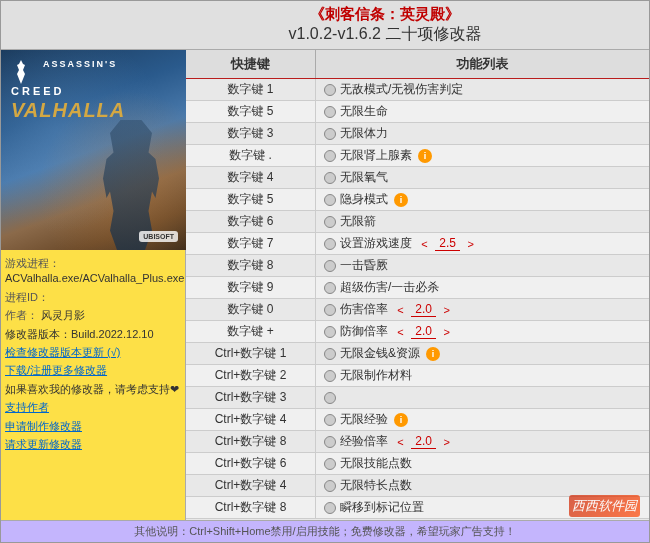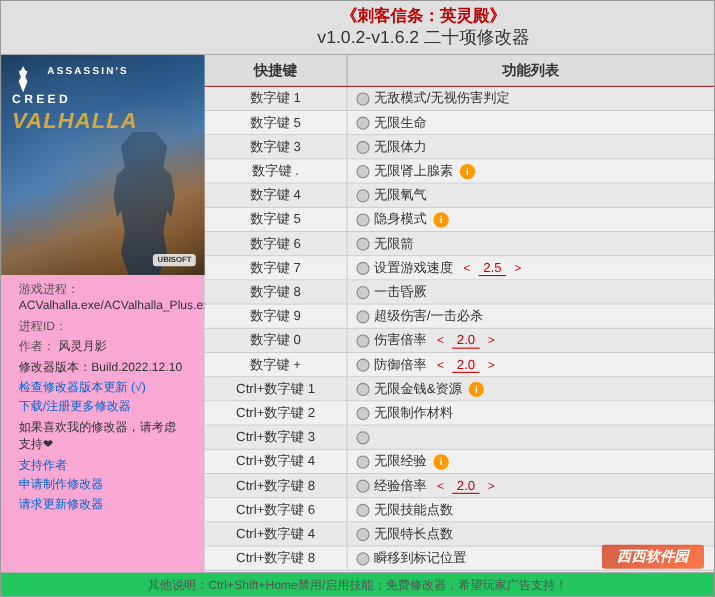--- a/index.html
+++ b/index.html
@@ -204,39 +204,40 @@
       position: absolute;
       bottom: 0;
       right: 20px;
       width: 70px;
       height: 130px;
       background: linear-gradient(to bottom, rgba(50,80,110,0.6), rgba(30,50,70,0.8));
       clip-path: polygon(35% 0%, 65% 0%, 80% 10%, 75% 25%, 85% 30%, 90% 45%, 85% 60%, 80% 55%, 75% 70%, 80% 85%, 70% 100%, 30% 100%, 20% 85%, 25% 70%, 20% 55%, 15% 60%, 10% 45%, 15% 30%, 25% 25%, 20% 10%);
     }
 
     .info-panel {
-      padding: 6px 16px;
+      padding: 6px 4px;
       font-size: 11px;
       color: #333;
-      background: #f9a8d4;
+      background: #fde047;
       flex: 1;
     }
 
     .info-row {
       margin-bottom: 3px;
       line-height: 1.4;
     }
 
     .info-label {
       color: #555;
     }
 
     .info-link {
       color: #0066cc;
       cursor: pointer;
+      text-decoration: underline;
     }
 
     .right-panel {
       flex: 1;
       display: flex;
       flex-direction: column;
       background: #e8e8e8;
     }
 
     .table-header {
@@ -339,21 +340,21 @@
       font-size: 9px;
       font-weight: bold;
       display: flex;
       align-items: center;
       justify-content: center;
       flex-shrink: 0;
       margin-left: 2px;
     }
 
     .bottom-bar {
-      background: #22c55e;
+      background: #c4b5fd;
       border-top: 1px solid #aaa;
       padding: 3px 8px;
       font-size: 11px;
       color: #555;
       text-align: center;
     }
   </style>
 </head>
 <body>
 
@@ -583,14 +584,14 @@
         </div>
     </div>
   </div>
 
   <div class="bottom-bar">
     <span>其他说明：Ctrl+Shift+Home禁用/启用技能；免费修改器，希望玩家广告支持！</span>
   </div>
 </div>
 
 <div style="position:fixed; bottom:26px; right:10px; opacity:0.7; z-index:100;">
-  <div style="background:linear-gradient(135deg,#cc2200,#ff4400); color:white; font-size:13px; font-weight:bold; padding:2px 14px; border-radius:3px; font-style:italic; font-family:Arial,sans-serif;">西西软件园</div>
+  <div style="background:linear-gradient(135deg,#cc2200,#ff4400); color:white; font-size:13px; font-weight:normal; padding:2px 3px; border-radius:3px; font-style:italic; font-family:Arial,sans-serif;">西西软件园</div>
 </div>
 
 </body></html>

